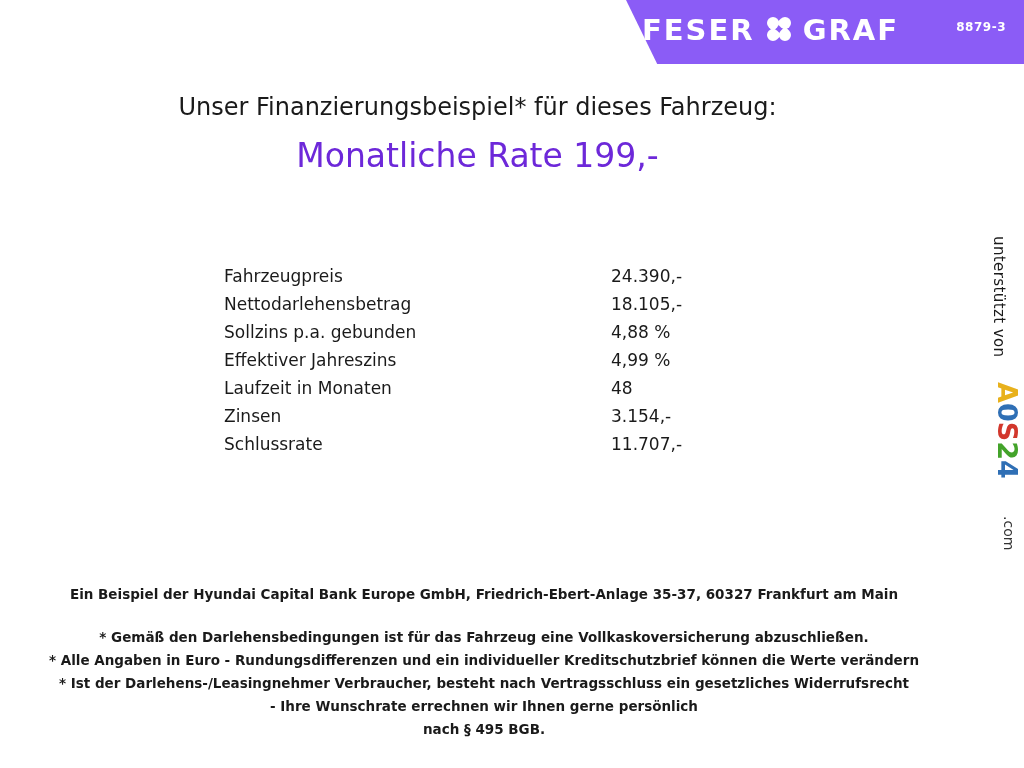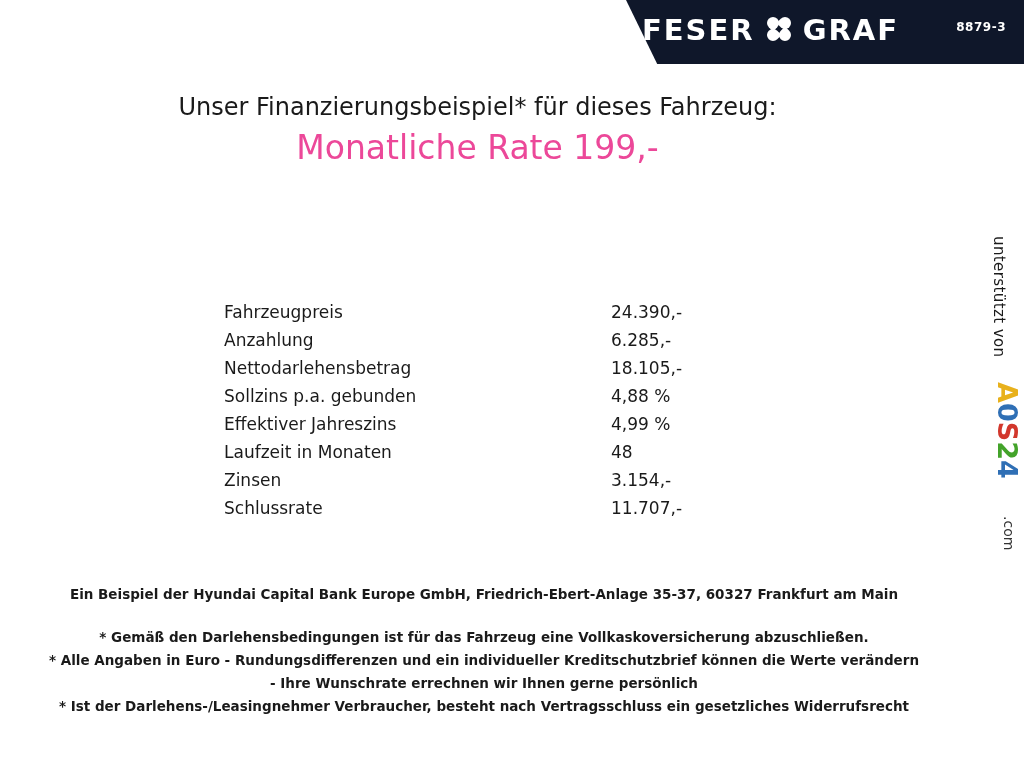--- a/index.html
+++ b/index.html
@@ -20,21 +20,21 @@
     background: #ffffff;
   }
 
   
   .banner {
     position: absolute;
     top: 0;
     left: 600px;
     width: 424px;
     height: 64px;
-    background: #0f172a;
+    background: #8b5cf6;
     overflow: hidden;
   }
   .banner-skew {
     position: absolute;
     top: 0;
     left: -34px;
     width: 60px;
     height: 64px;
     background: #ffffff;
     transform: skewX(26deg);
@@ -89,34 +89,33 @@
     width: 955px;
     text-align: center;
   }
   .title-main {
     font-size: 24px;
     color: #1a1a1a;
     line-height: 1.3;
   }
   .title-rate {
     font-size: 33px;
-    color: #ec4899;
-    margin-top: 4px;
+    color: #6d28d9;
+    margin-top: 12px;
     line-height: 1.25;
   }
 
   
   .finance-table {
     position: absolute;
     top: 266px;
     left: 224px;
     font-size: 17px;
     color: #1a1a1a;
     border-collapse: collapse;
-    margin-top: 36px;
   }
   .finance-table td {
     padding: 0 0 8px 0;
     vertical-align: top;
     white-space: nowrap;
   }
   .finance-table td.label { width: 387px; }
   .finance-table td.value { width: 200px; }
 
   
@@ -198,24 +197,20 @@
     <div class="title-rate">Monatliche Rate 199,-</div>
   </div>
 
   <table class="finance-table">
     <tbody>
       <tr>
         <td class="label">Fahrzeugpreis</td>
         <td class="value">24.390,-</td>
       </tr>
       <tr>
-        <td class="label">Anzahlung</td>
-        <td class="value">6.285,-</td>
-      </tr>
-      <tr>
         <td class="label">Nettodarlehensbetrag</td>
         <td class="value">18.105,-</td>
       </tr>
       <tr>
         <td class="label">Sollzins p.a. gebunden</td>
         <td class="value">4,88 %</td>
       </tr>
       <tr>
         <td class="label">Effektiver Jahreszins</td>
         <td class="value">4,99 %</td>
@@ -240,17 +235,18 @@
   </div>
   <div class="side-logo">
     <span class="c1">A</span><span class="c2">0</span><span class="c3">S</span><span class="c4">2</span><span class="c5">4</span>
   </div>
   <div class="side-dom">.com</div>
 
   <div class="footer">
     <div class="bank-line">Ein Beispiel der Hyundai Capital Bank Europe GmbH, Friedrich-Ebert-Anlage 35-37, 60327 Frankfurt am Main</div>
     <div class="note">* Gemäß den Darlehensbedingungen ist für das Fahrzeug eine Vollkaskoversicherung abzuschließen.</div>
     <div class="note-block">* Alle Angaben in Euro - Rundungsdifferenzen und ein individueller Kreditschutzbrief können die Werte verändern</div>
+    <div class="note-block">* Ist der Darlehens-/Leasingnehmer Verbraucher, besteht nach Vertragsschluss ein gesetzliches Widerrufsrecht</div>
     <div class="note-block">- Ihre Wunschrate errechnen wir Ihnen gerne persönlich</div>
-    <div class="note-block">* Ist der Darlehens-/Leasingnehmer Verbraucher, besteht nach Vertragsschluss ein gesetzliches Widerrufsrecht</div>
+    <div class="note-block">nach § 495 BGB.</div>
   </div>
 
 </div>
 
 </body></html>

